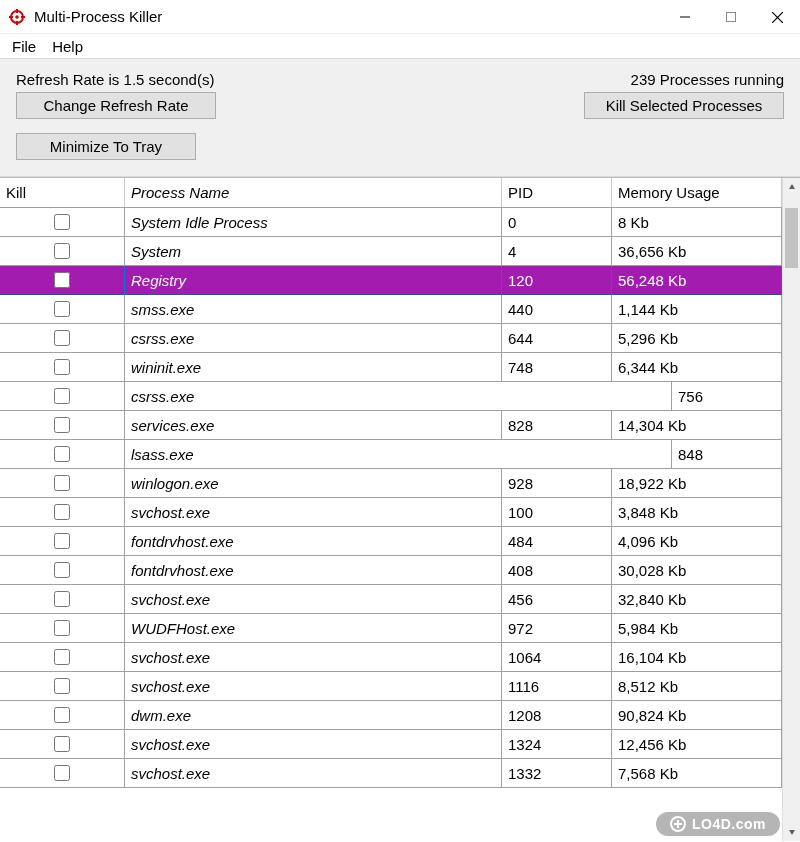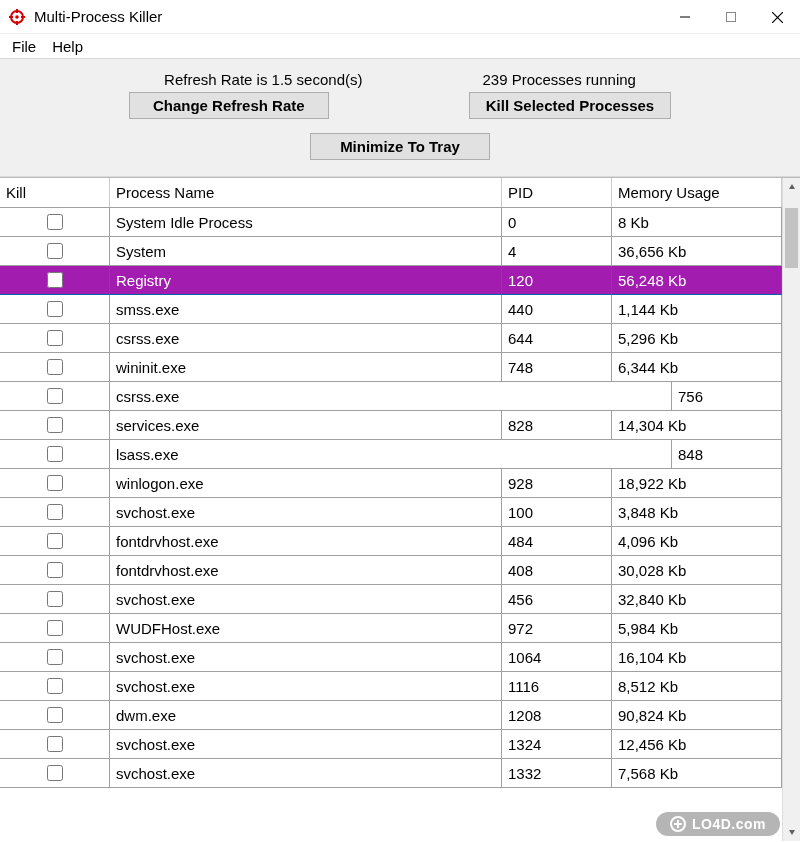--- a/index.html
+++ b/index.html
@@ -54,35 +54,34 @@
 
   
   .panel {
     background: #f0f0f0;
     border-top: 1px solid #d9d9d9;
     border-bottom: 1px solid #d9d9d9;
     padding: 10px 0 14px 0;
   }
   .panel-row {
     display: flex;
-    justify-content: center;
+    justify-content: space-between;
     gap: 140px;
-    padding: 2px 8px;
+    padding: 2px 16px;
   }
   .panel-row.labels { gap: 120px; font-size: 15px; }
   .panel-row.single { gap: 0; }
   button.w32 {
     font-family: inherit;
     font-size: 15px;
     padding: 4px 16px;
     background: #e1e1e1;
     border: 1px solid #adadad;
     cursor: default;
     min-width: 200px;
-    font-weight: bold;
   }
   button.w32.small { min-width: 180px; }
 
   
   .table-wrap {
     display: flex;
     height: calc(842px - 34px - 24px - 120px);
     border-top: 1px solid #bbb;
   }
   .grid {
@@ -96,22 +95,22 @@
     height: 30px;
     font-size: 15px;
   }
   .grid-header .col {
     border-right: 1px solid #ccc;
     padding: 4px 6px;
     display: flex; align-items: center;
     background: #fff;
   }
 
-  .col-kill   { width: 110px; }
-  .col-name   { flex: 1; min-width: 0; }
+  .col-kill   { width: 125px; }
+  .col-name   { flex: 1; min-width: 0; font-style: italic; }
   .col-pid    { width: 110px; }
   .col-mem    { width: 170px; }
 
   .grid-body {
     overflow: hidden;
   }
   .row {
     display: flex;
     height: 29px;
     font-size: 15px;

